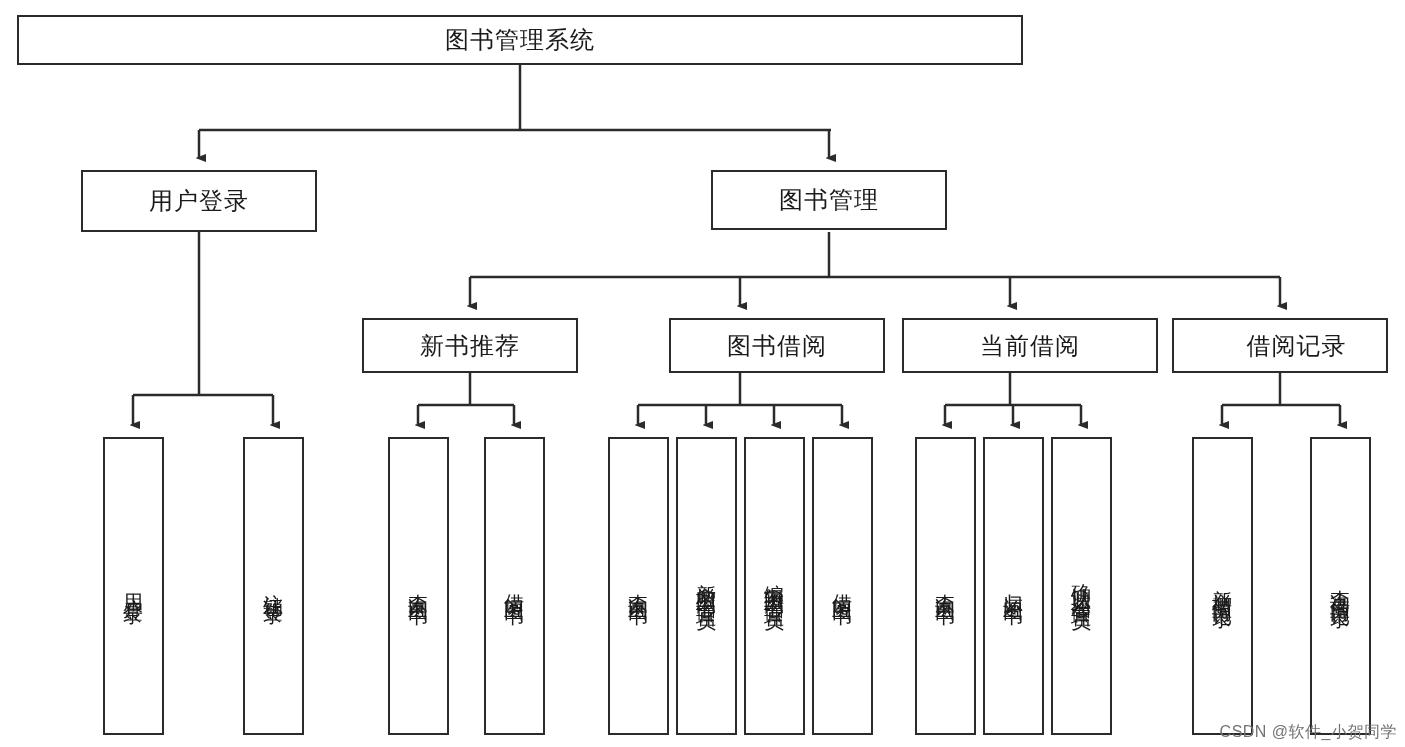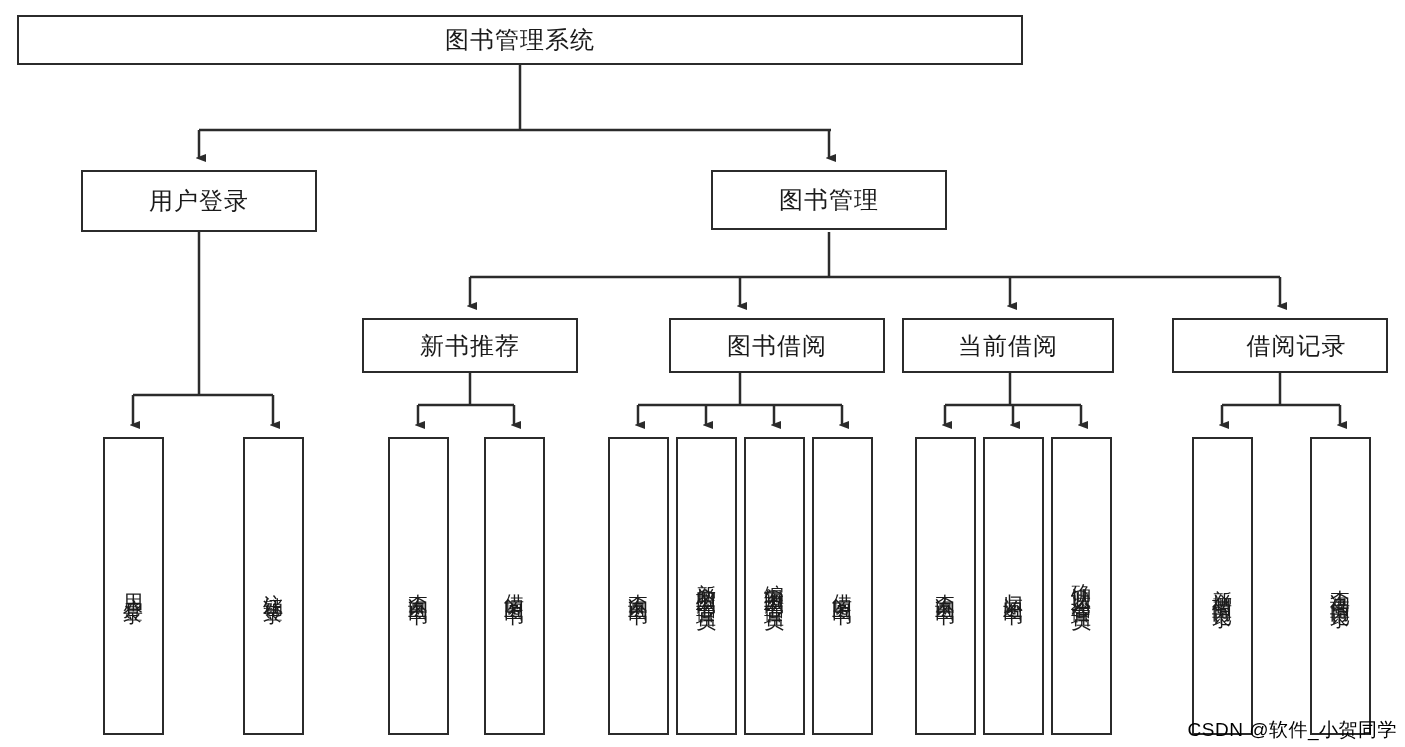--- a/index.html
+++ b/index.html
@@ -52,22 +52,22 @@
     display: block;
   }
   .node .hlabel {
     white-space: nowrap;
     display: block;
   }
   #watermark {
     position: absolute;
     right: 8px;
     bottom: 4px;
-    font-size: 19px;
-    color: #000000;
+    font-size: 16px;
+    color: #737373;
     white-space: nowrap;
     letter-spacing: 0.5px;
   }
 </style>
 </head>
 <body>
 
 <div id="diagram-canvas">
 
   <svg id="diagram-svg" viewBox="0 0 1405 747" xmlns="http://www.w3.org/2000/svg">
@@ -131,21 +131,21 @@
   <div class="node horizontal" style="left: 711px; top: 170px; width: 236px; height: 60px;">
     <span class="hlabel">图书管理</span>
   </div>
 
   <div class="node horizontal" style="left: 362px; top: 318px; width: 216px; height: 55px;">
     <span class="hlabel">新书推荐</span>
   </div>
   <div class="node horizontal" style="left: 632px; top: 318px; width: 216px; height: 55px; margin-left: 37px;">
     <span class="hlabel">图书借阅</span>
   </div>
-  <div class="node horizontal" style="left: 902px; top: 318px; width: 212px; height: 55px;">
+  <div class="node horizontal" style="left: 902px; top: 318px; width: 256px; height: 55px;">
     <span class="hlabel">当前借阅</span>
   </div>
   <div class="node horizontal" style="left: 1172px; top: 318px; width: 216px; height: 55px; padding-left: 33px;">
     <span class="hlabel">借阅记录</span>
   </div>
 
   <div class="node vertical" style="left: 103px; top: 437px; width: 61px; height: 298px;">
     <span class="vlabel">用户登录</span>
   </div>
   <div class="node vertical" style="left: 243px; top: 437px; width: 61px; height: 298px;">

